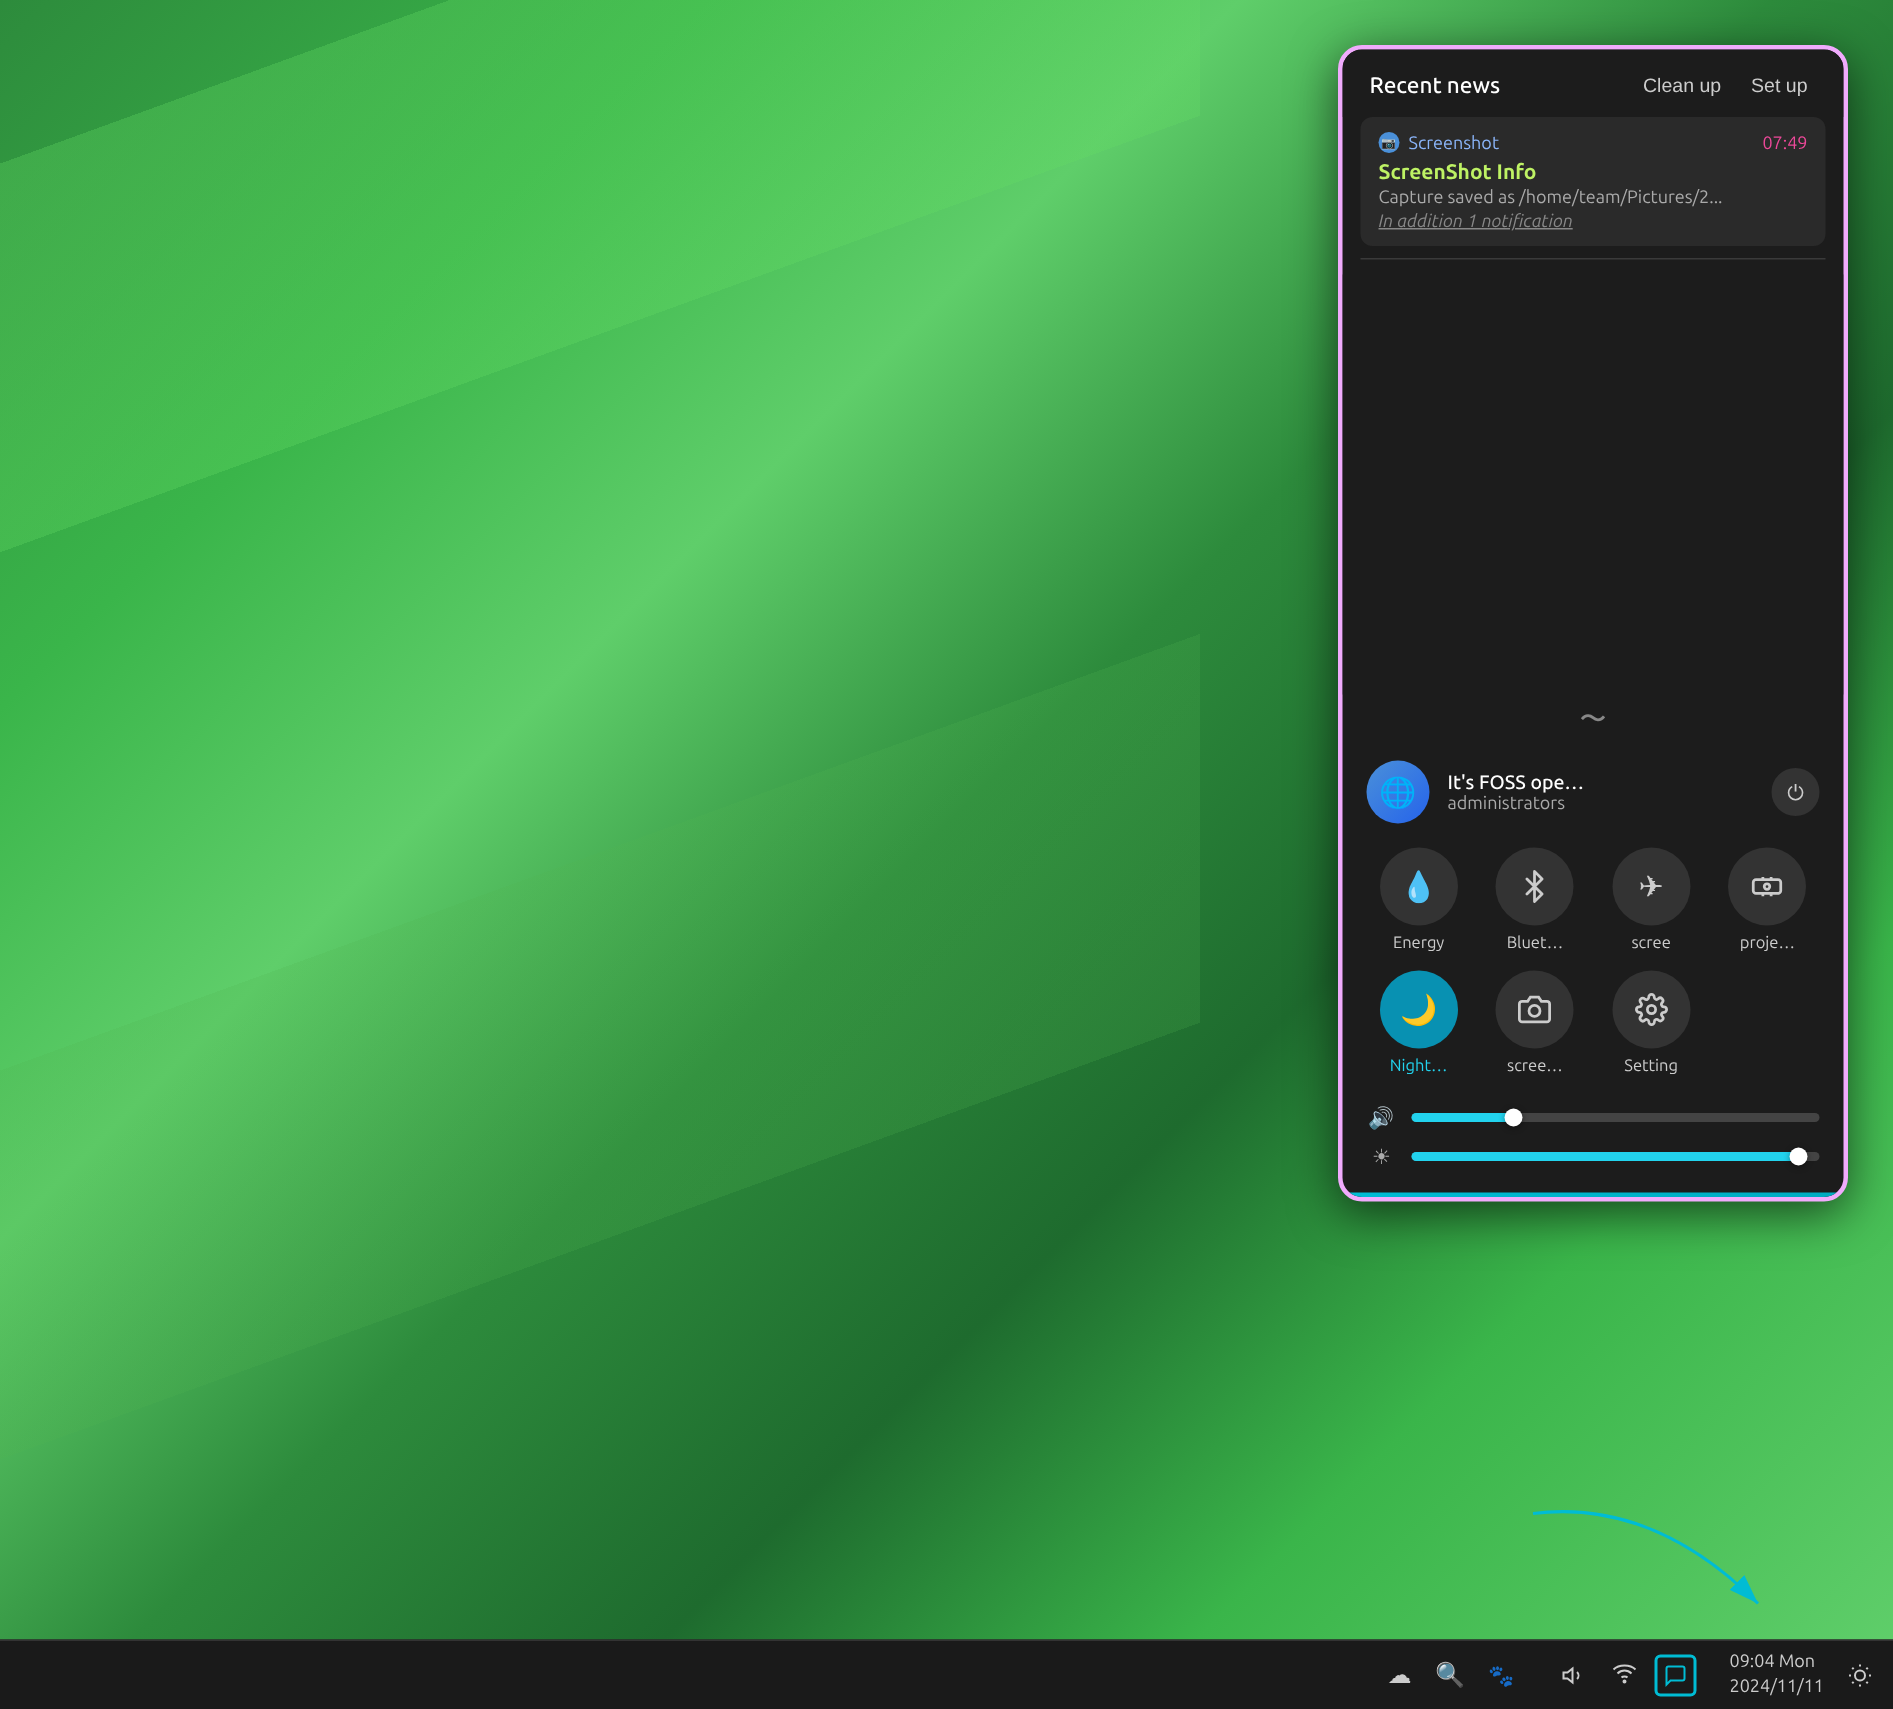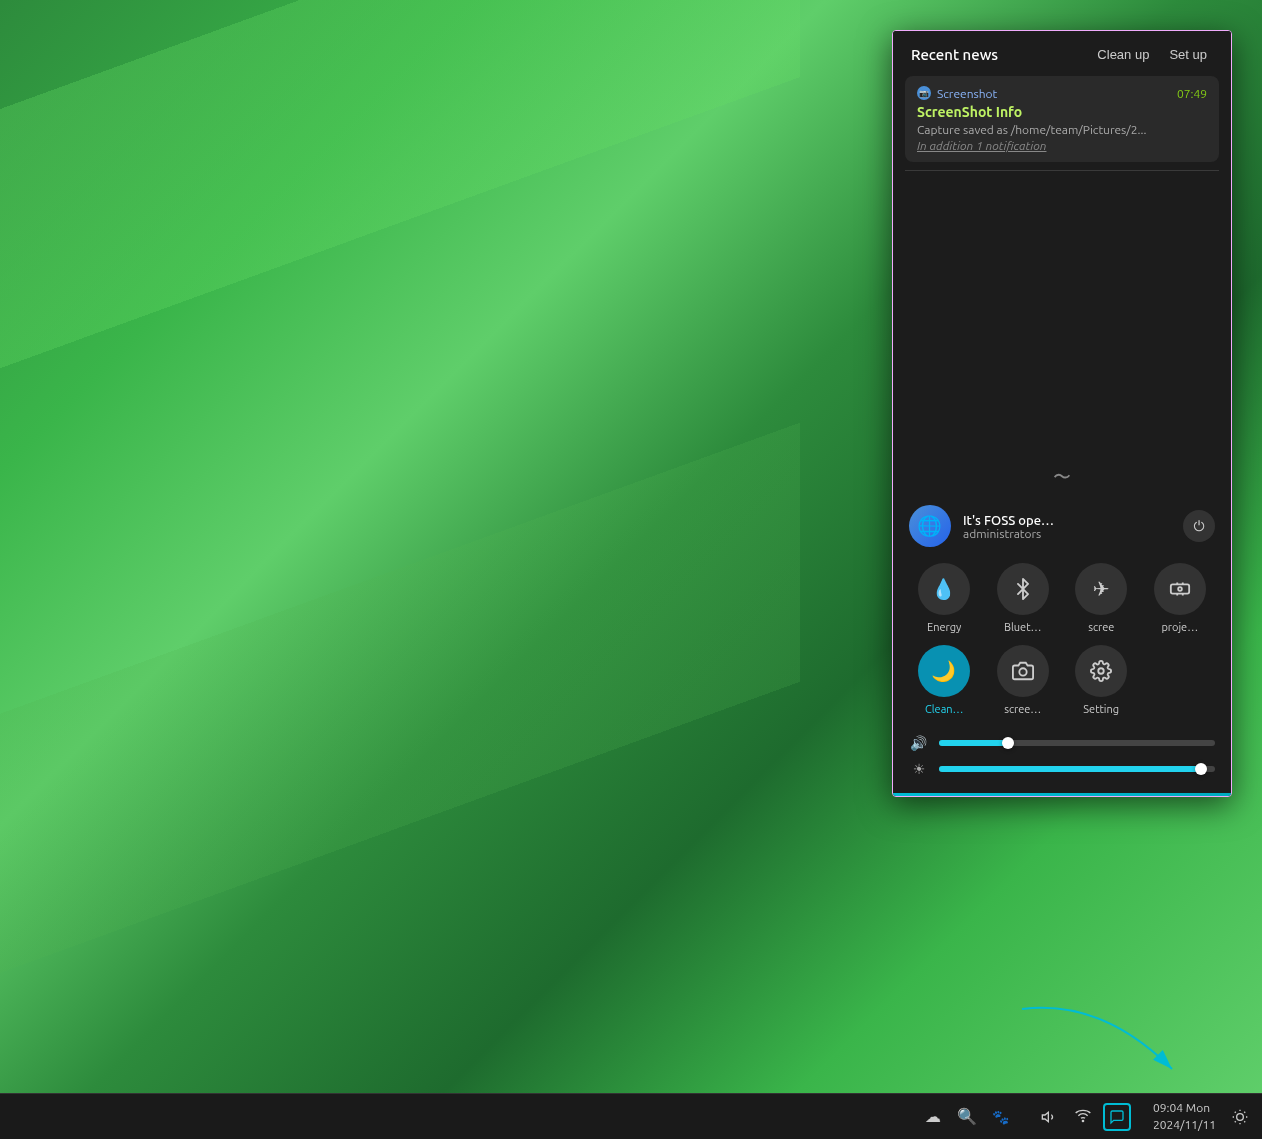--- a/index.html
+++ b/index.html
@@ -84,23 +84,23 @@
       padding: 0 4px;
     }
 
     
     #notification-panel {
       position: absolute;
       top: 30px;
       right: 30px;
       width: 340px;
       background: #1c1c1c;
-      border-radius: 4px;
+      border-radius: 16px;
       overflow: hidden;
-      border: 1px solid #f0abfc;
+      border: 3px solid #f0abfc;
       box-shadow: 0 8px 32px rgba(0,0,0,0.6);
     }
 
     
     #panel-header {
       display: flex;
       align-items: center;
       justify-content: space-between;
       padding: 14px 18px 12px;
       background: #1c1c1c;
@@ -151,21 +151,21 @@
       background: #4a90d9;
       border-radius: 50%;
       display: flex;
       align-items: center;
       justify-content: center;
       font-size: 8px;
       color: white;
     }
 
     .notif-time {
-      color: #84cc16;
+      color: #ec4899;
       font-size: 12px;
     }
 
     .notif-title {
       color: #bef264;
       font-size: 14px;
       font-weight: 700;
       margin-bottom: 3px;
     }
 
@@ -452,21 +452,21 @@
         </svg>
       </div>
       <span class="toggle-label">proje…</span>
     </div>
   </div>
 
   <div id="quick-toggles-row2">
 
     <div class="toggle-btn">
       <div class="toggle-icon active">🌙</div>
-      <span class="toggle-label active">Clean…</span>
+      <span class="toggle-label active">Night…</span>
     </div>
 
     <div class="toggle-btn">
       <div class="toggle-icon">
         <svg width="22" height="22" viewBox="0 0 24 24" fill="none" stroke="#ccc" stroke-width="2">
           <path d="M23 19a2 2 0 0 1-2 2H3a2 2 0 0 1-2-2V8a2 2 0 0 1 2-2h4l2-3h6l2 3h4a2 2 0 0 1 2 2z"></path>
           <circle cx="12" cy="13" r="4"></circle>
         </svg>
       </div>
       <span class="toggle-label">scree…</span>

